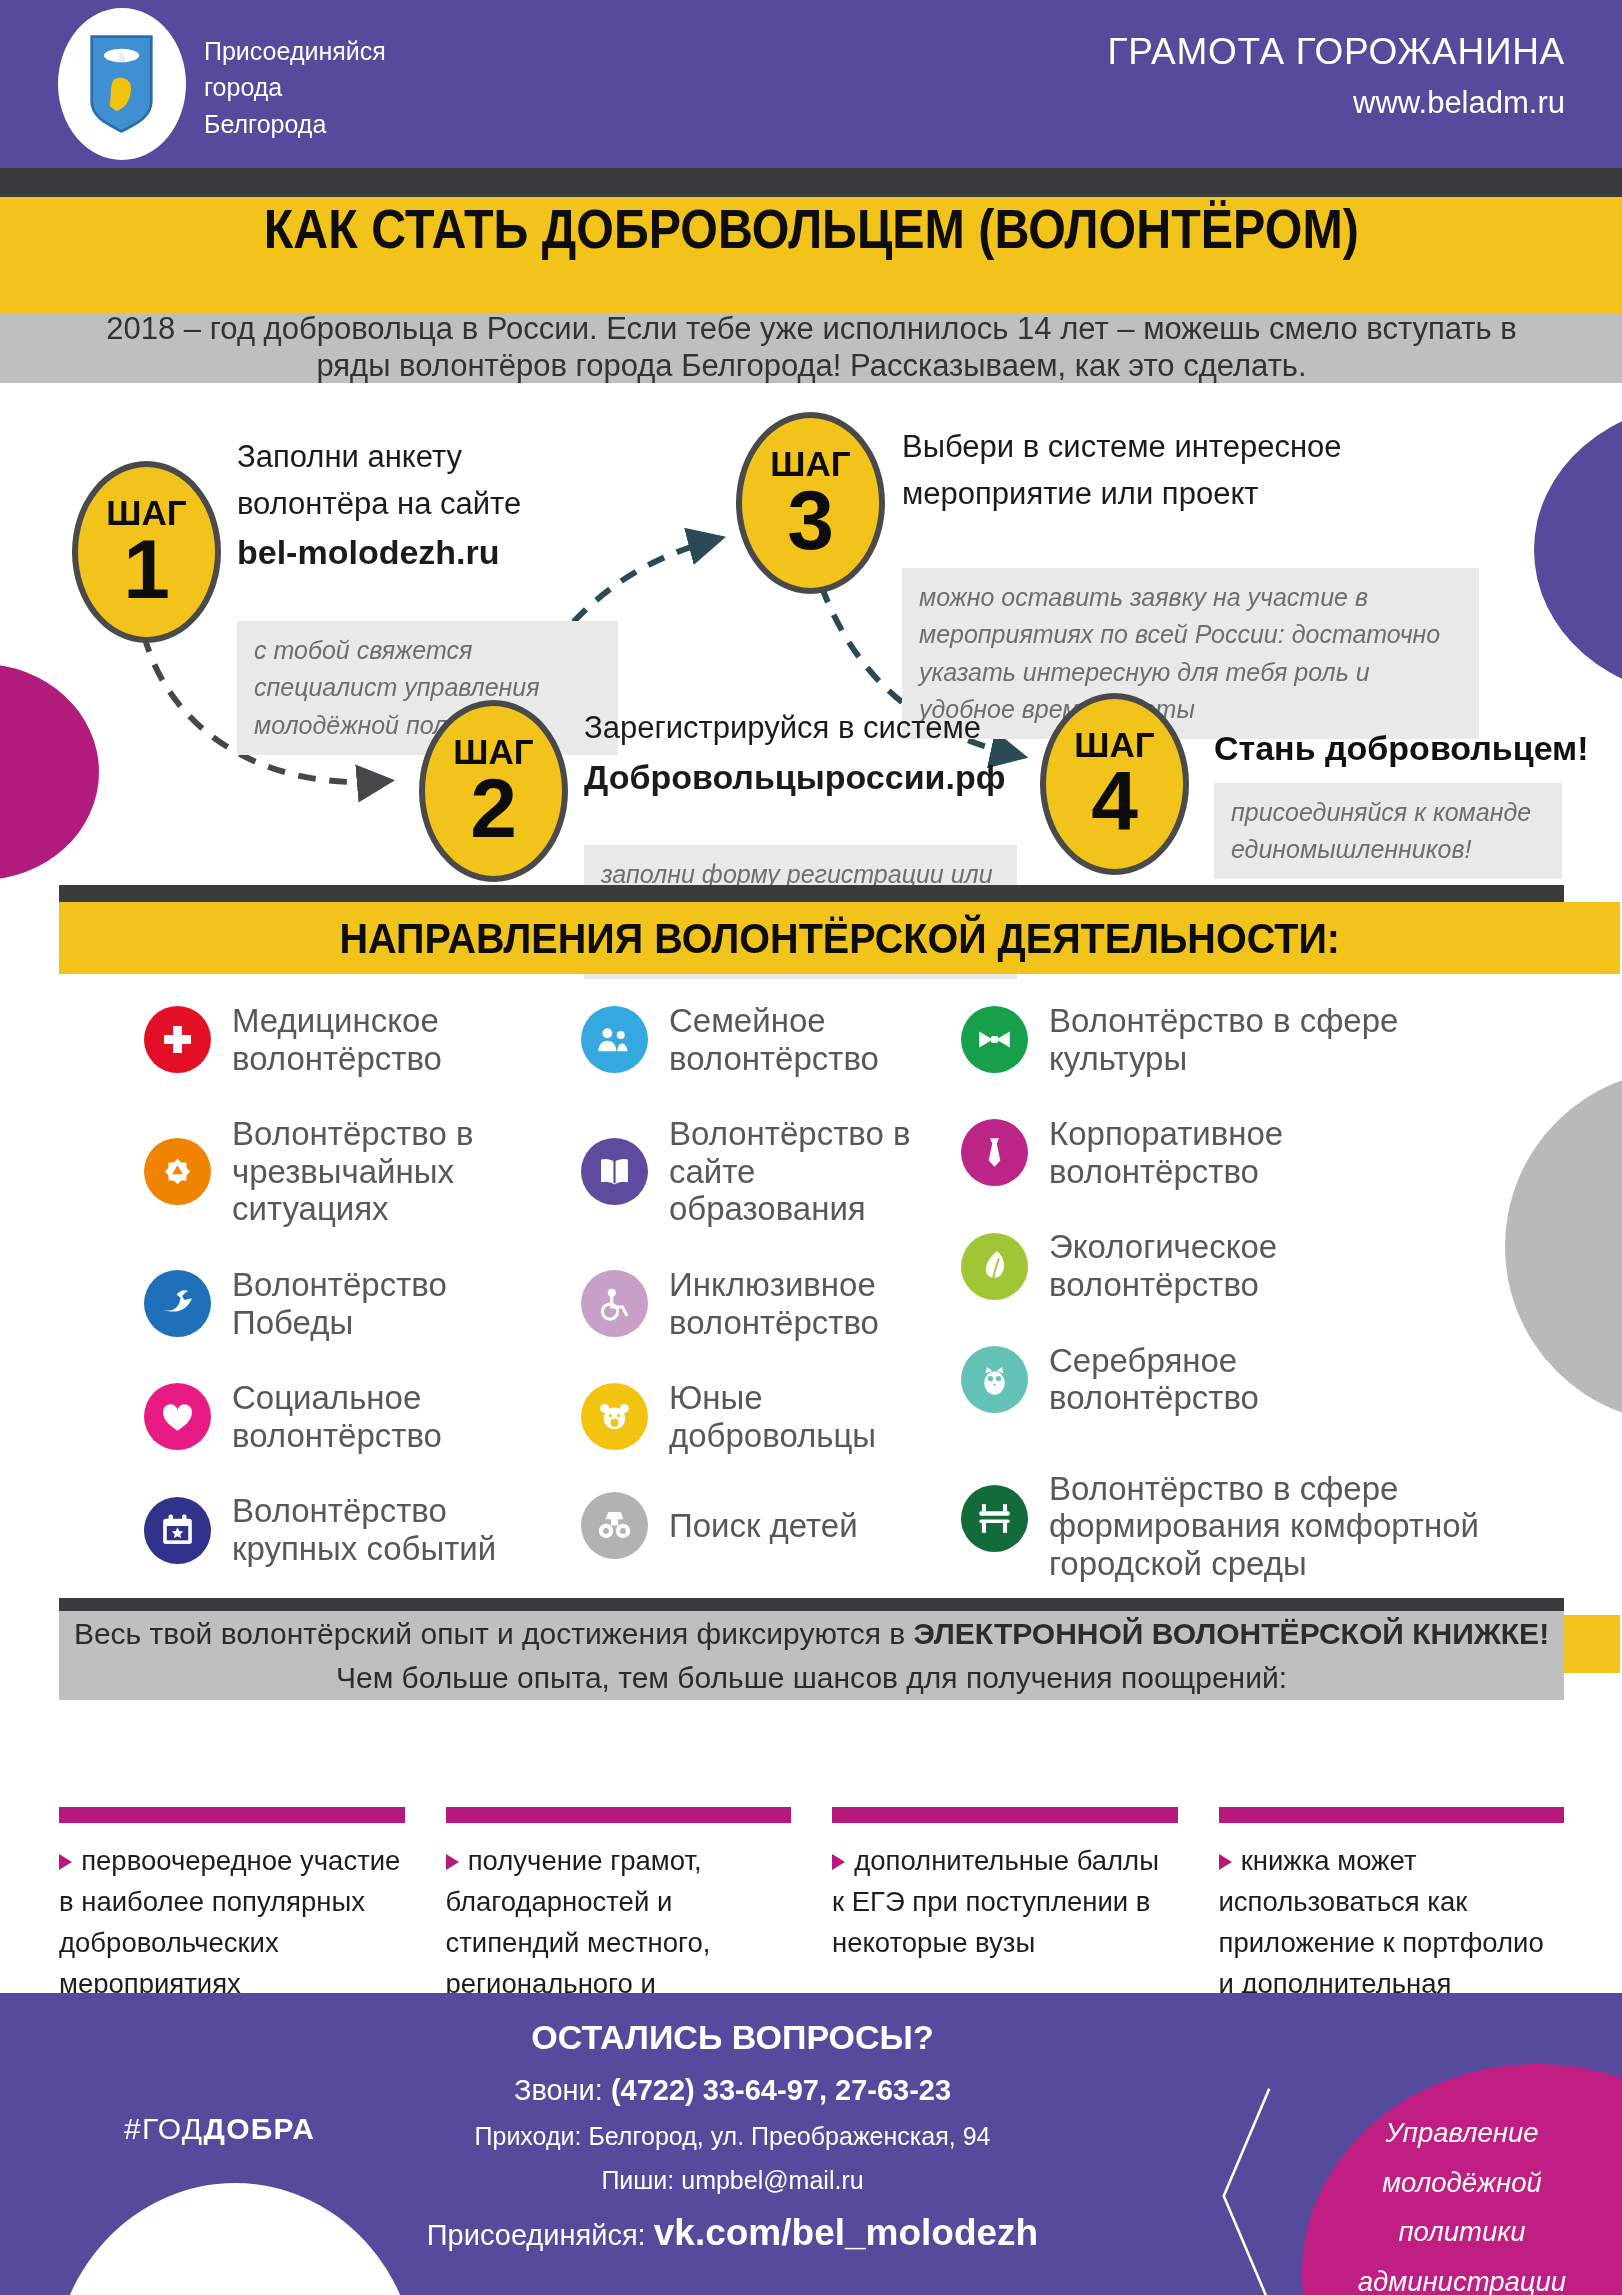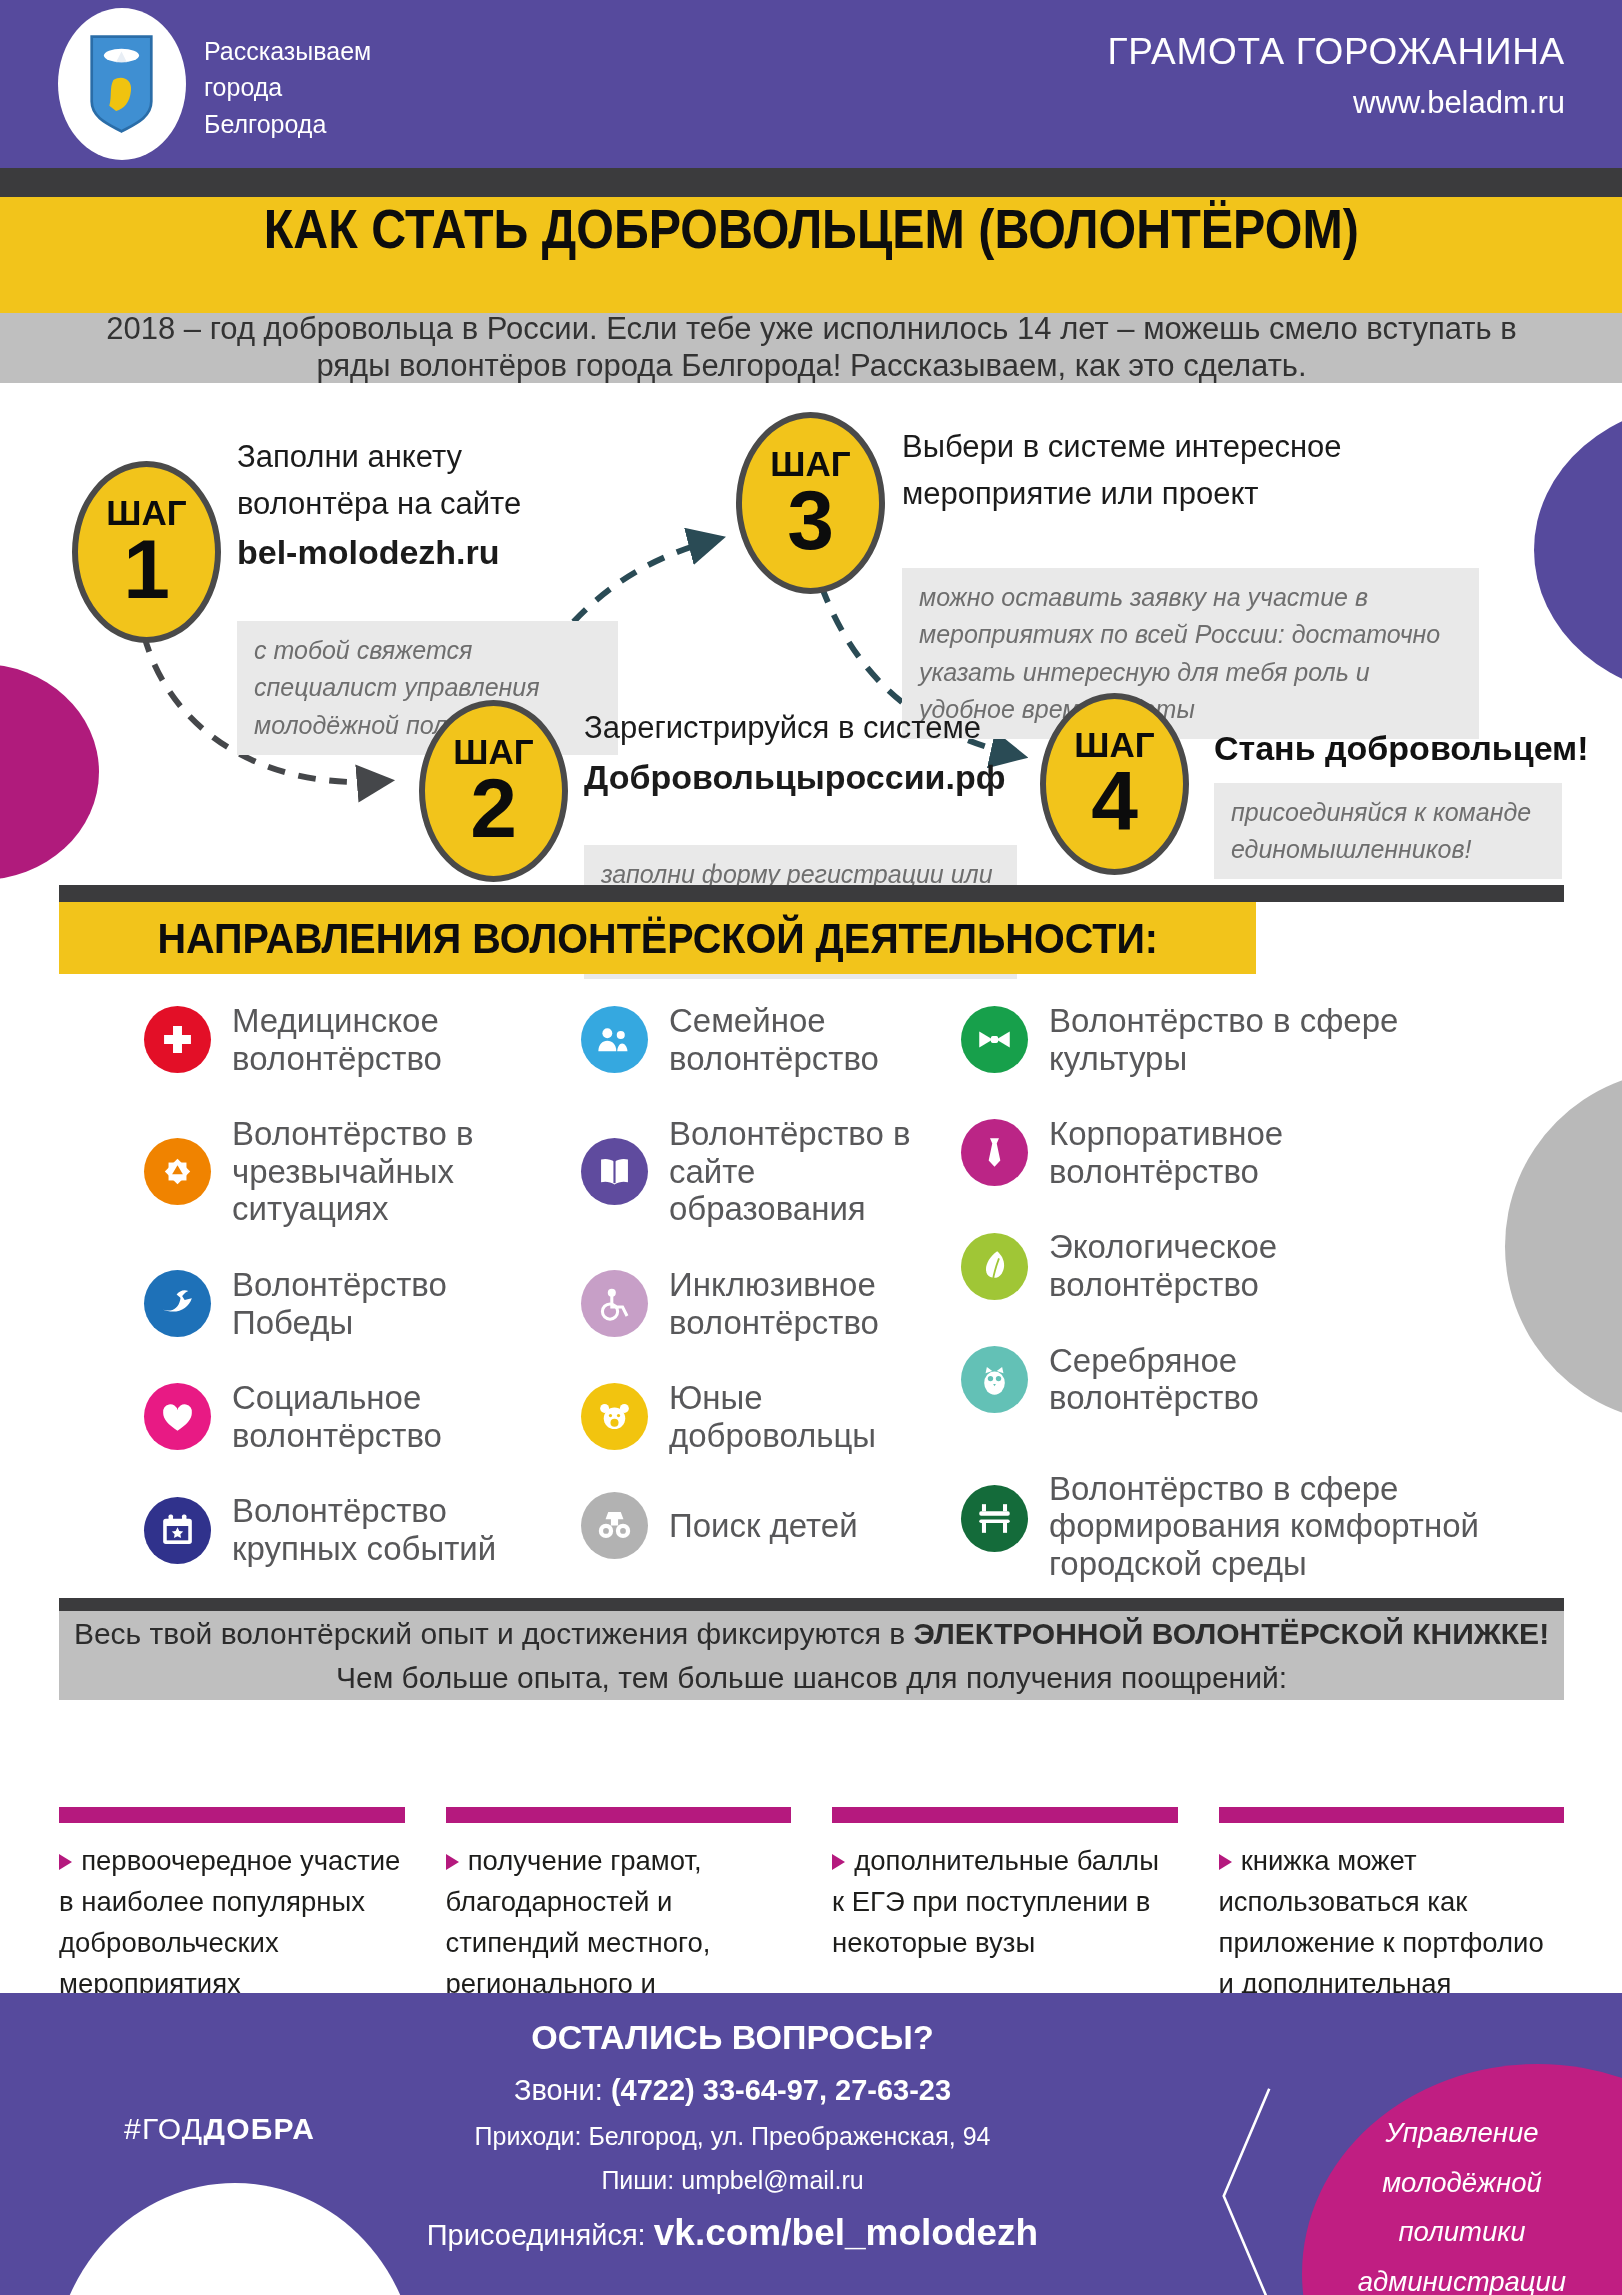--- a/index.html
+++ b/index.html
@@ -32,21 +32,21 @@
   .step-title{position:absolute;font-size:31px;line-height:1.5;color:#1b1b1b;}
   .step-bold-title{position:absolute;font-size:34px;font-weight:bold;color:#111;}
   .step-note{position:absolute;background:#e9e9e9;color:#6e6e6e;font-style:italic;font-size:25px;line-height:1.5;padding:10.5px 17px;}
   .url-line{font-weight:bold;font-size:34px;}
 
   
   .blob{position:absolute;border-radius:50%;}
 
   
   .sec-dark{position:absolute;left:59px;width:1505px;height:17px;background:#3b3b3d;}
-  .sec-yellow{position:absolute;left:59px;width:1197px;background:#f2c41b;display:flex;align-items:center;justify-content:center;}
+  .sec-yellow{position:absolute;left:59px;width:1561px;background:#f2c41b;display:flex;align-items:center;justify-content:center;}
   .sec-yellow h2{margin:0;font-weight:bold;color:#0d0d0d;transform:scaleX(.92);white-space:nowrap;}
 
   
   .dir-col{position:absolute;display:flex;flex-direction:column;gap:38px;}
   .dir-item{display:flex;align-items:center;gap:21px;}
   .dir-icon{flex:0 0 auto;width:67px;height:67px;border-radius:50%;display:flex;align-items:center;justify-content:center;}
   .dir-icon svg{width:43px;height:43px;}
   .dir-label{font-size:33px;line-height:1.14;color:#58585a;}
 
   
@@ -83,21 +83,21 @@
 <div class="header">
   <div class="logo-wrap">
     <svg width="65" height="102" viewBox="0 0 48 74">
       <path d="M2 2h44v48c0 12-13 17-22 22C15 67 2 62 2 50z" fill="#3f8fd2" stroke="#2a6da8" stroke-width="2"></path>
       <ellipse cx="24" cy="16" rx="13" ry="5" fill="#ffffff"></ellipse>
       <path d="M24 13l-4 8h8z" fill="#e8eef5"></path>
       <path d="M18 34c7-4 14 0 13 8-1 9-5 13-11 15l-5-4c2-7 0-13 3-19z" fill="#f0c30f"></path>
     </svg>
   </div>
   <div class="org-name">
-    <div>Рассказываем</div>
+    <div>Присоединяйся</div>
     <div>города</div>
     <div>Белгорода</div>
   </div>
   <div class="header-right">
     <div class="grta">ГРАМОТА ГОРОЖАНИНА</div>
     <div class="site">www.beladm.ru</div>
   </div>
 </div>
 
 <div class="bar-dark1"></div>

